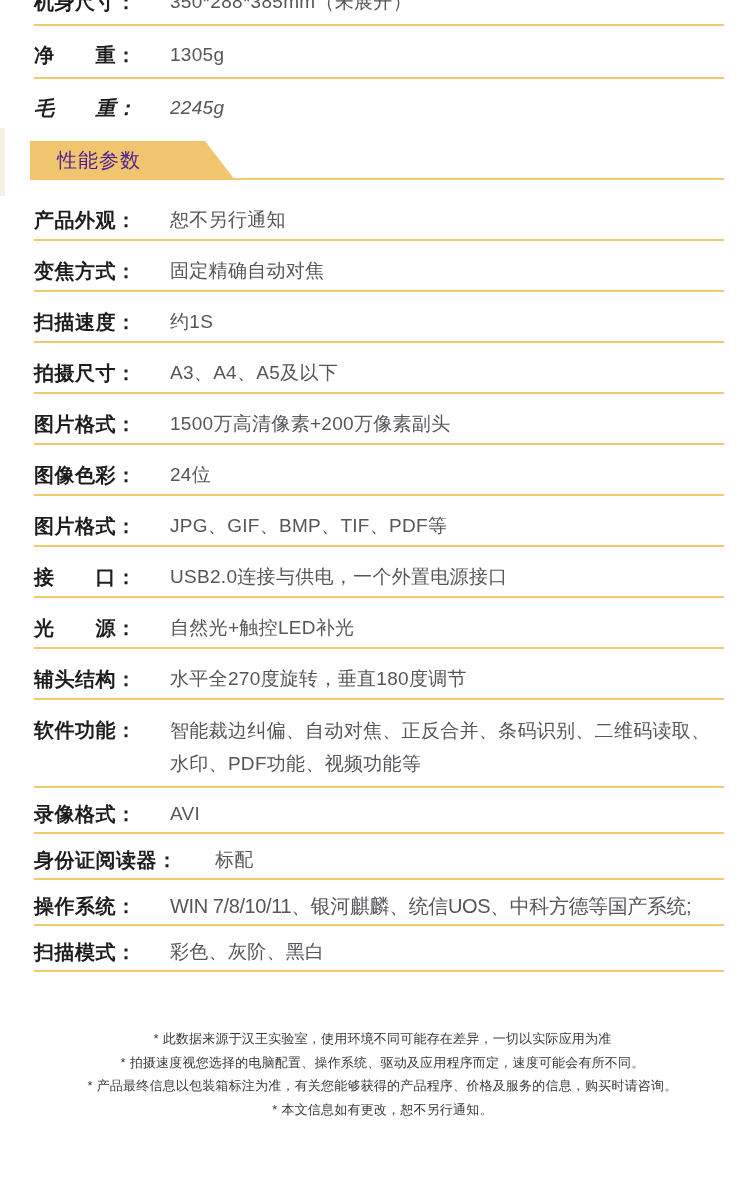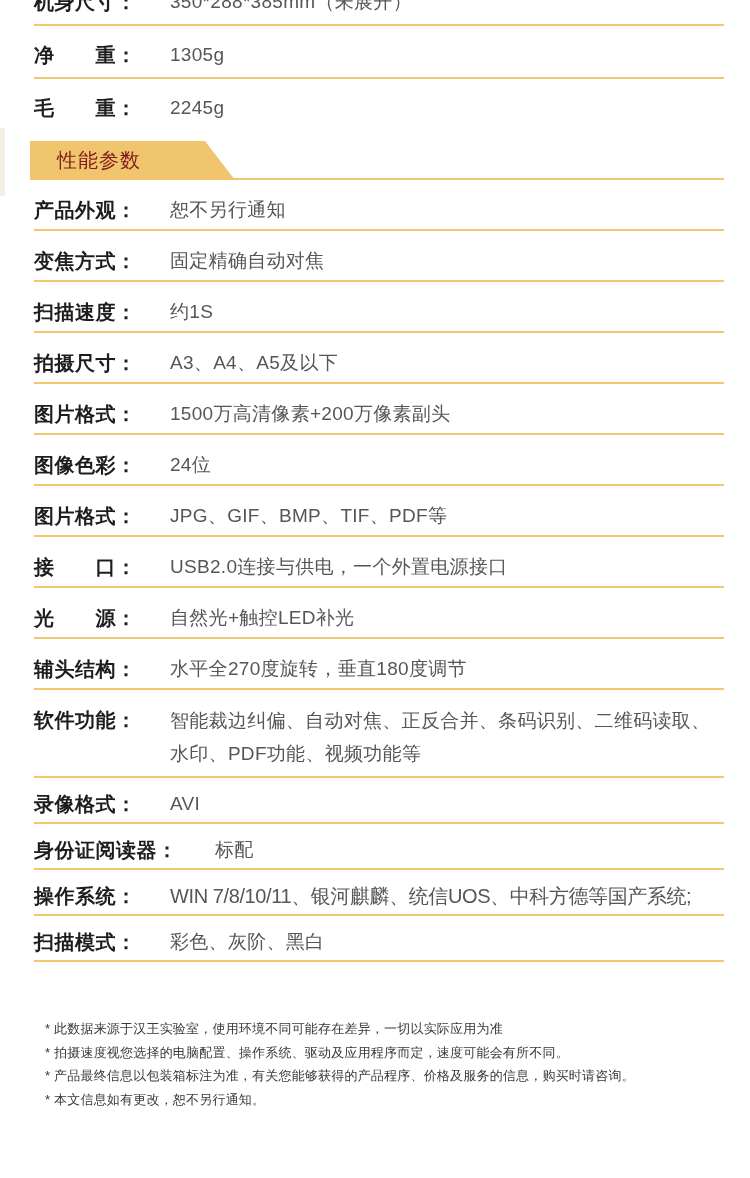--- a/index.html
+++ b/index.html
@@ -15,22 +15,22 @@
   }
   
   .spec-rows { margin-left:34px; margin-right:26px; }
   .top-specs { margin-top:-27px; }
   .spec-row {
     display:flex;
     align-items:flex-start;
     padding:16px 0 9px 0;
     border-bottom:2px solid #F2C86F;
   }
-  .spec-row.no-border { border-bottom:none; }
-  .perf-specs { }
+  .spec-row.no-border { border-bottom:none;font-style:italic; }
+  .perf-specs { padding-top:10px; }
   .perf-specs .spec-row { padding:17px 0 6px 0; }
   .perf-specs .spec-row.tight { padding:13px 0 5px 0;align-items:flex-end; }
   .spec-label {
     flex:0 0 136px;
     font-size:20px;
     font-weight:bold;
     color:#1d1d1f;
     line-height:26px;
     white-space:nowrap;
     letter-spacing:0.5px;
@@ -64,32 +64,32 @@
     height:39px;
     background:#F1C56E;
     clip-path:polygon(0 0, calc(100% - 30px) 0, 100% 100%, 0 100%);
     z-index:1;
   }
   .banner-title {
     display:block;
     padding-left:27px;
     line-height:39px;
     font-size:20px;
-    color:#7f1d1d;
+    color:#4c1d95;
     letter-spacing:1px;
   }
   
   .edge-decoration {
     position:absolute;
     left:0; top:128px;
     width:5px; height:68px;
     background:#f4efe3;
   }
   
-  .footnotes { margin:60px 30px 12px 45px; }
+  .footnotes { margin:60px 30px 12px 45px;text-align:center; }
   .footnote {
     font-size:13px;
     color:#39393b;
     line-height:13.5px;
     margin-bottom:10px;
     letter-spacing:0.2px;
     white-space:nowrap;
   }
 </style>
 </head>

